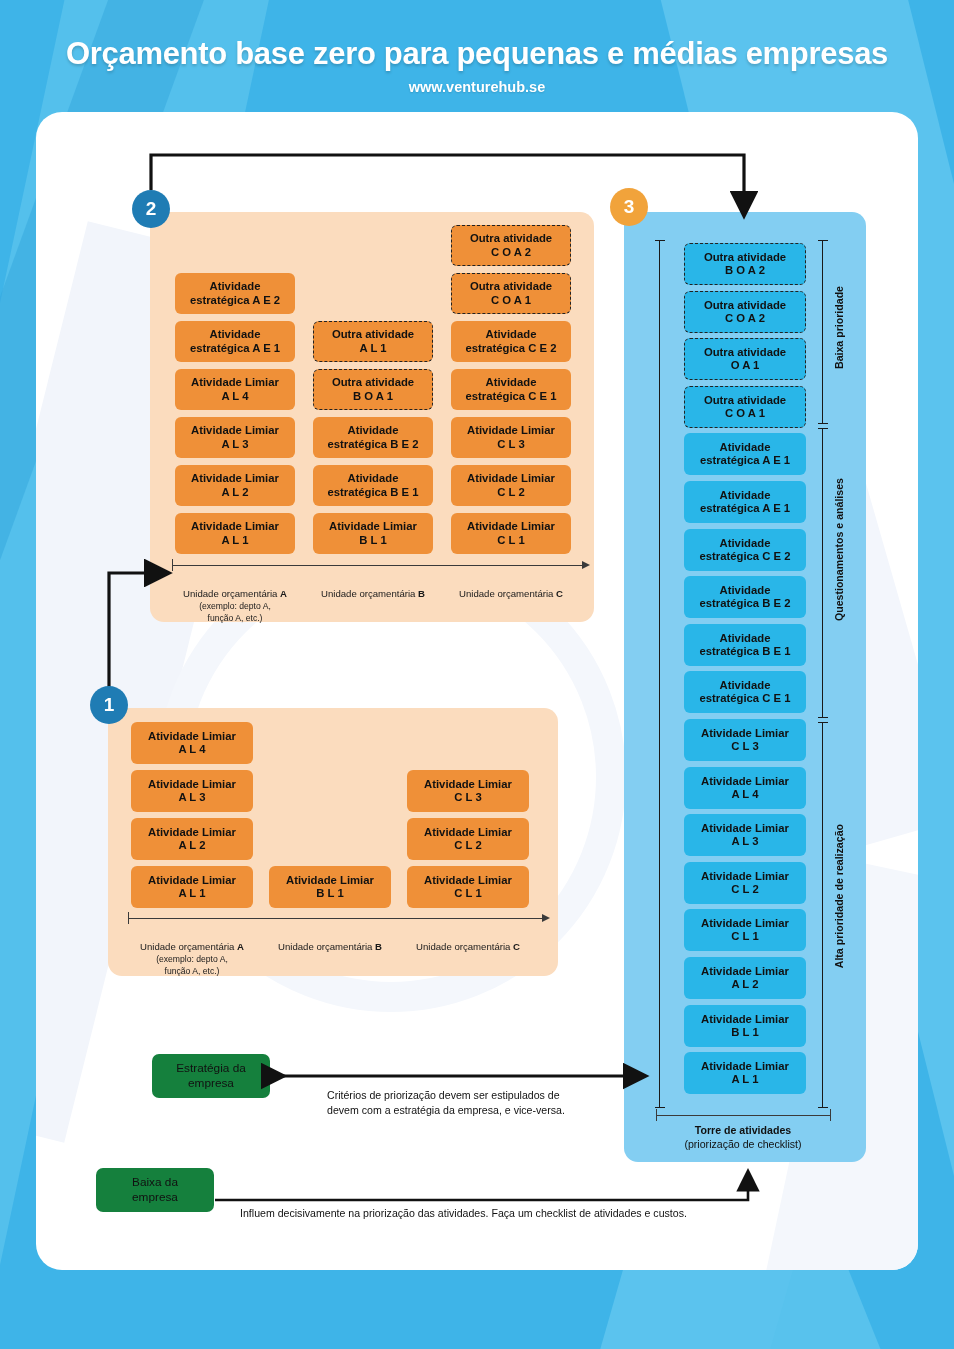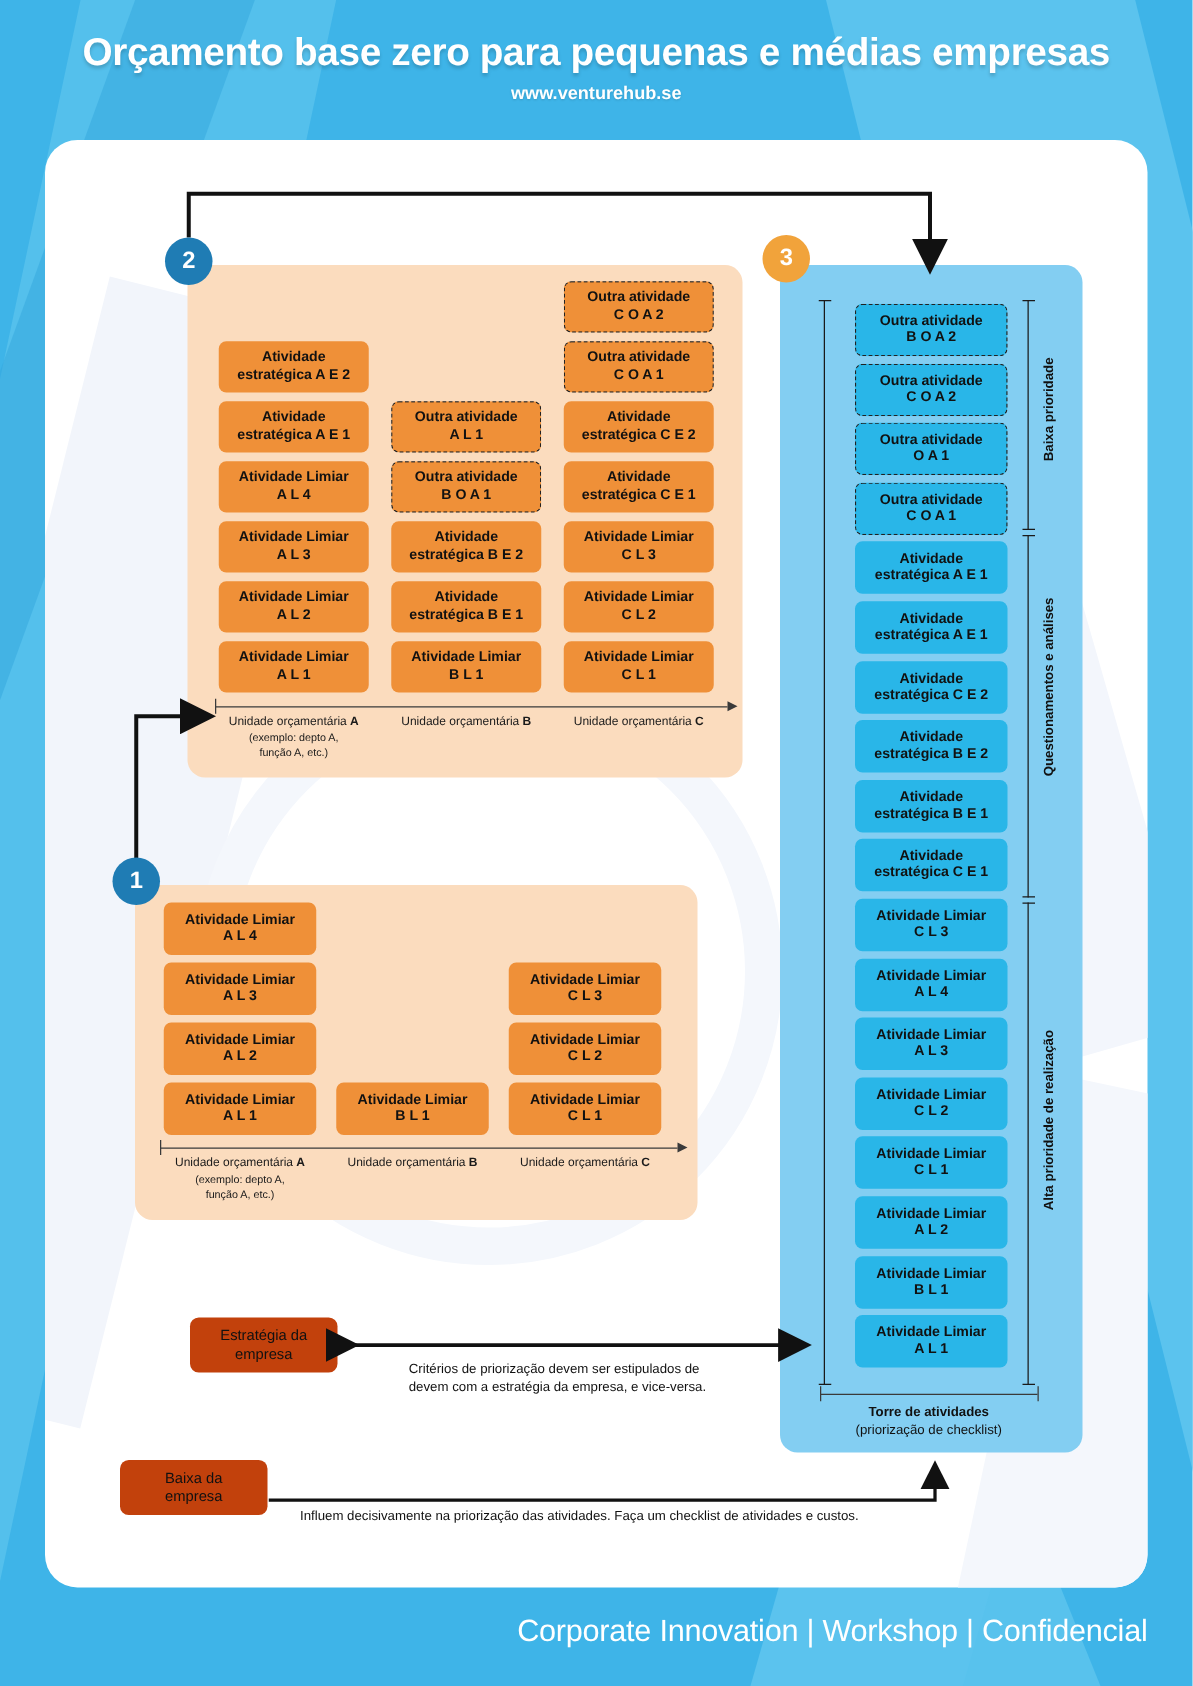--- a/index.html
+++ b/index.html
@@ -33,21 +33,21 @@
   .bg-deco .band5 {
     position: absolute; left: 600px; top: 1250px; width: 170px; height: 200px;
     background: #5BC3EE; transform: skewX(-16deg);
   }
   .bg-deco .circ {
     position: absolute; left: 60px; top: 620px; width: 520px; height: 520px;
     border: 34px solid rgba(255,255,255,.10); border-radius: 50%;
   }
   
   .header { position: absolute; left: 0; top: 0; width: 954px; height: 112px;
-            text-align: center; padding-top: 24px; z-index: 5; }
+            text-align: center; padding-top: 36px; z-index: 5; }
   .header h1 {
     color: #fff; font-size: 31px; font-weight: bold; letter-spacing: -.3px;
     text-shadow: 0 2px 3px rgba(0,0,0,.18);
   }
   .header .url { color: #fff; font-size: 14.5px; font-weight: bold; margin-top: 7px;
                  text-shadow: 0 1px 2px rgba(0,0,0,.15); }
   
   .card {
     position: absolute; left: 36px; top: 112px; width: 882px; height: 1158px;
     background: #fff; border-radius: 26px; overflow: hidden; z-index: 4;
@@ -110,21 +110,21 @@
   .axis-tick {
     position: absolute; width: 0; border-left: 1.6px solid #3A3A3A; z-index: 7;
   }
   .axis-arrow-r {
     position: absolute; width: 0; height: 0; z-index: 7;
     border-top: 4.5px solid transparent; border-bottom: 4.5px solid transparent;
     border-left: 8px solid #3A3A3A;
   }
   .unit-label {
     position: absolute; font-size: 9.6px; color: #1A1A1A; text-align: center;
-    line-height: 1.3; z-index: 7;
+    line-height: 1.3; z-index: 7; margin-top: 16px;
   }
   .unit-label b { font-weight: bold; }
   .unit-sub { font-size: 8.6px; display: block; margin-top: 1px; }
   
   .connectors { position: absolute; left: 0; top: 0; width: 954px; height: 1349px;
                 z-index: 8; pointer-events: none; }
   
   .bracket { position: absolute; z-index: 7; }
   .bracket .bstem { position: absolute; left: 4px; top: 0; bottom: 0;
                     border-left: 1.7px solid #1A1A1A; }
@@ -135,21 +135,21 @@
     font-size: 10.6px; font-weight: bold; color: #111; z-index: 7;
     white-space: nowrap;
   }
   .tower-caption {
     position: absolute; text-align: center; font-size: 10.6px; color: #111;
     line-height: 1.3; z-index: 7; width: 200px;
   }
   .tower-caption b { font-weight: bold; }
   
   .chip {
-    position: absolute; background: #c2410c; border-radius: 7px;
+    position: absolute; background: #15803d; border-radius: 7px;
     display: flex; align-items: center; justify-content: center; text-align: center;
     font-size: 11.8px; color: #111; line-height: 1.25; z-index: 7;
   }
   .note {
     position: absolute; font-size: 10.6px; color: #111; line-height: 1.38; z-index: 7;
   }
   
   .footer { position: absolute; left: 0; bottom: 0; width: 954px; height: 79px; z-index: 5; }
   .footer .logo { position: absolute; left: 36px; top: 16px; display: flex;
                   align-items: center; gap: 9px; }
@@ -411,14 +411,13 @@
   <span>Critérios de priorização devem ser estipulados de</span><br>
   <span>devem com a estratégia da empresa, e vice-versa.</span>
 </div>
 <div class="chip" style="left:96px; top:1168px; width:118px; height:44px;">
   <div><span>Baixa da</span><br>
        <span>empresa</span></div>
 </div>
 <div class="note" style="left:240px; top:1206px; width:620px;">Influem decisivamente na priorização das atividades. Faça um checklist de atividades e custos.</div>
 
 <div class="footer">
-  <div class="foot-right">Corporate Innovation | Workshop | Confidencial</div>
 </div>
 
 </body></html>

